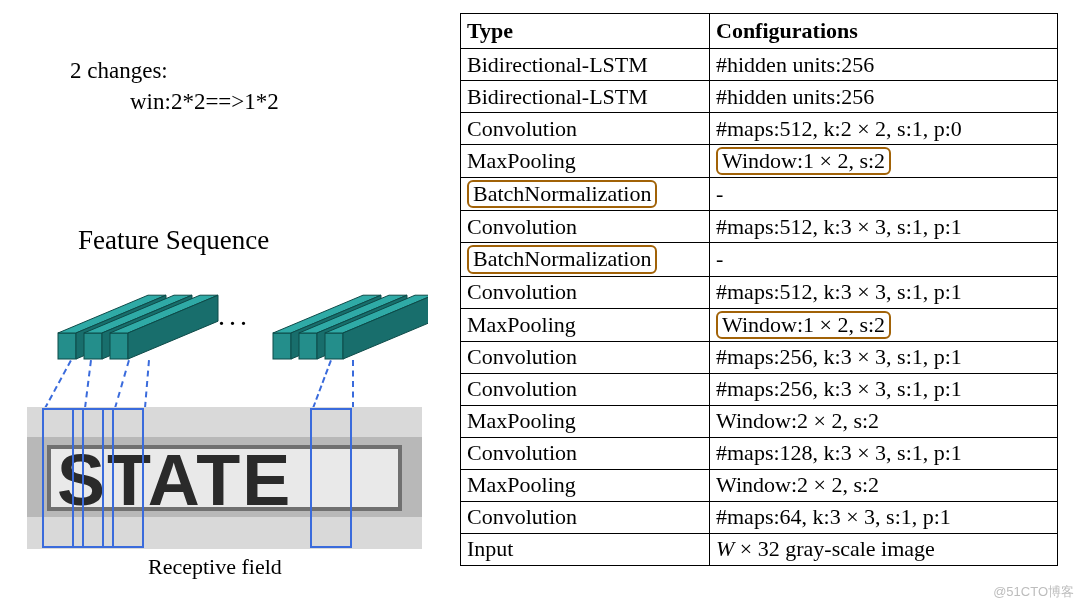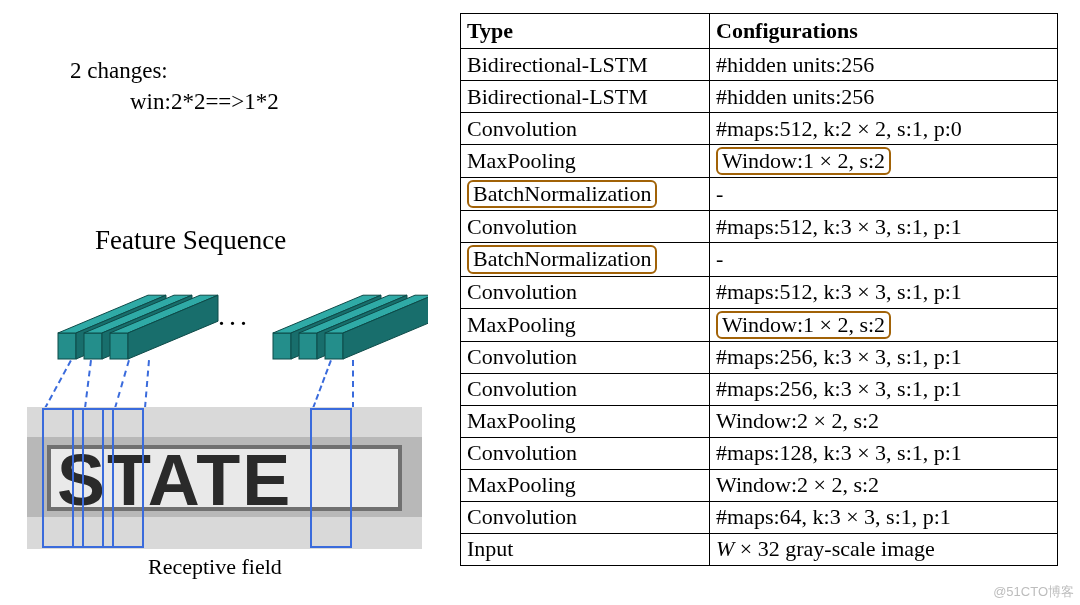--- a/index.html
+++ b/index.html
@@ -23,21 +23,21 @@
   .notes {
     position: absolute;
     left: 70px;
     top: 55px;
     font-size: 23px;
     line-height: 1.35;
   }
   .notes .indent1 { margin-left: 60px; }
   .feature-title {
     position: absolute;
-    left: 95px;
+    left: 78px;
     top: 225px;
     font-size: 27px;
     text-align: center;
   }
   .feature-seq {
     position: absolute;
     left: 48px;
     top: 263px;
   }
   .dots {

